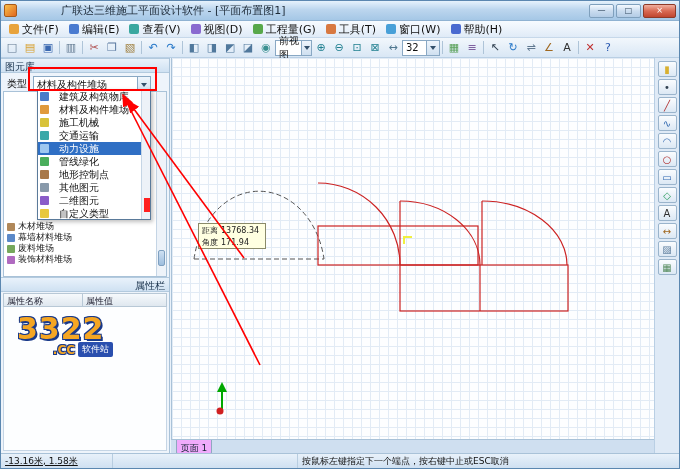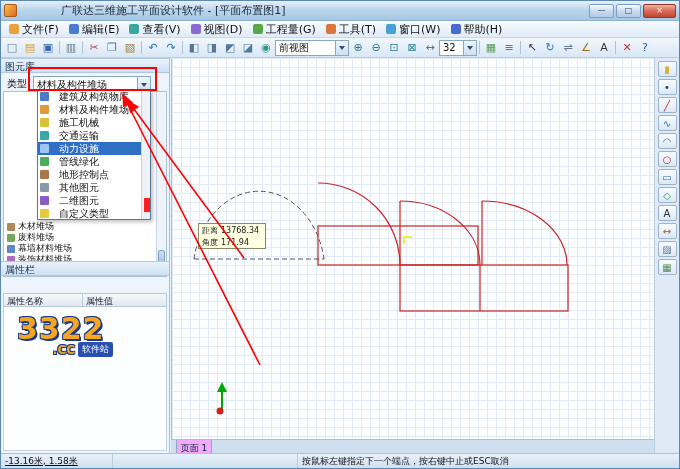--- a/index.html
+++ b/index.html
@@ -57,21 +57,21 @@
   .list-box { position:absolute; left:2px; top:33px; width:164px; height:186px;
     background:#fff; border:1px solid #a9c2d8; }
   .lb-items { position:absolute; left:1px; right:11px; top:129px; }
   .lb-row { height:11px; display:flex; align-items:center; gap:3px; font-size:9px;
     color:#222; padding-left:2px; white-space:nowrap; overflow:hidden; }
   .lb-ico { width:8px; height:8px; border-radius:1px; flex:0 0 8px; }
   .lb-scroll { position:absolute; right:0; top:0; bottom:0; width:10px; background:#eef3f9;
     border-left:1px solid #c5d5e5; }
   .lb-thumb { position:absolute; left:1px; right:1px; bottom:10px; height:16px;
     background:linear-gradient(#cfe0f2,#9ebede); border:1px solid #7fa0c0; border-radius:2px; }
-  .prop-caption { top:203px; }
+  .prop-caption { top:219px;text-align:right; }
   .prop-header { position:absolute; left:2px; top:235px; right:2px; height:14px; display:flex;justify-content:flex-end; }
   .prop-cell { background:linear-gradient(#f6f9fc,#dfe7ef); border:1px solid #b8c8d6;
     font-size:9px; padding:1px 3px 0; color:#223; }
   .prop-cell.c1 { width:80px; } .prop-cell.c2 { flex:1; border-left:none; }
   .prop-body { position:absolute; left:2px; top:249px; right:2px; bottom:2px;
     background:#fdfeff; border:1px solid #c5d5e5; border-top:none; }
 
   
   .dropdown { position:absolute; left:36px; top:88px; width:114px; height:131px;
     background:#fff; border:1px solid #5a7a9a; z-index:10; box-shadow:2px 2px 4px rgba(0,0,0,.25); }
@@ -193,21 +193,21 @@
     <div class="tb-ico" style="color:#a08040">▧</div>
     <div class="tb-sep"></div>
     <div class="tb-ico" style="color:#2878c8">↶</div>
     <div class="tb-ico" style="color:#2878c8">↷</div>
     <div class="tb-sep"></div>
     <div class="tb-ico" style="color:#50789c">◧</div>
     <div class="tb-ico" style="color:#50789c">◨</div>
     <div class="tb-ico" style="color:#50789c">◩</div>
     <div class="tb-ico" style="color:#50789c">◪</div>
     <div class="tb-ico" style="color:#3a9090">◉</div>
-    <div class="combo" style="width:74px">
+    <div class="combo" style="width:37px">
       <span>前视图</span>
       <span class="combo-arrow"></span>
     </div>
     <div class="tb-ico" style="color:#1f7f8f">⊕</div>
     <div class="tb-ico" style="color:#1f7f8f">⊖</div>
     <div class="tb-ico" style="color:#1f7f8f">⊡</div>
     <div class="tb-ico" style="color:#1f7f8f">⊠</div>
     <div class="tb-ico" style="color:#507890">↔</div>
     <div class="combo" style="width:38px">
       <span>32</span>
@@ -236,26 +236,26 @@
         <span class="combo-arrow"></span>
       </div>
     </div>
     <div class="list-box">
       <div class="lb-items">
         <div class="lb-row">
             <span class="lb-ico" style="background:#b0885a"></span>
             <span>木材堆场</span>
           </div>
         <div class="lb-row">
+            <span class="lb-ico" style="background:#5a88c8"></span>
+            <span>幕墙材料堆场</span>
+          </div>
+        <div class="lb-row">
             <span class="lb-ico" style="background:#76a85c"></span>
             <span>废料堆场</span>
-          </div>
-        <div class="lb-row">
-            <span class="lb-ico" style="background:#5a88c8"></span>
-            <span>幕墙材料堆场</span>
           </div>
         <div class="lb-row">
             <span class="lb-ico" style="background:#b06ac0"></span>
             <span>装饰材料堆场</span>
           </div>
       </div>
       <div class="lb-scroll">
         <div class="lb-thumb"></div>
       </div>
     </div>

